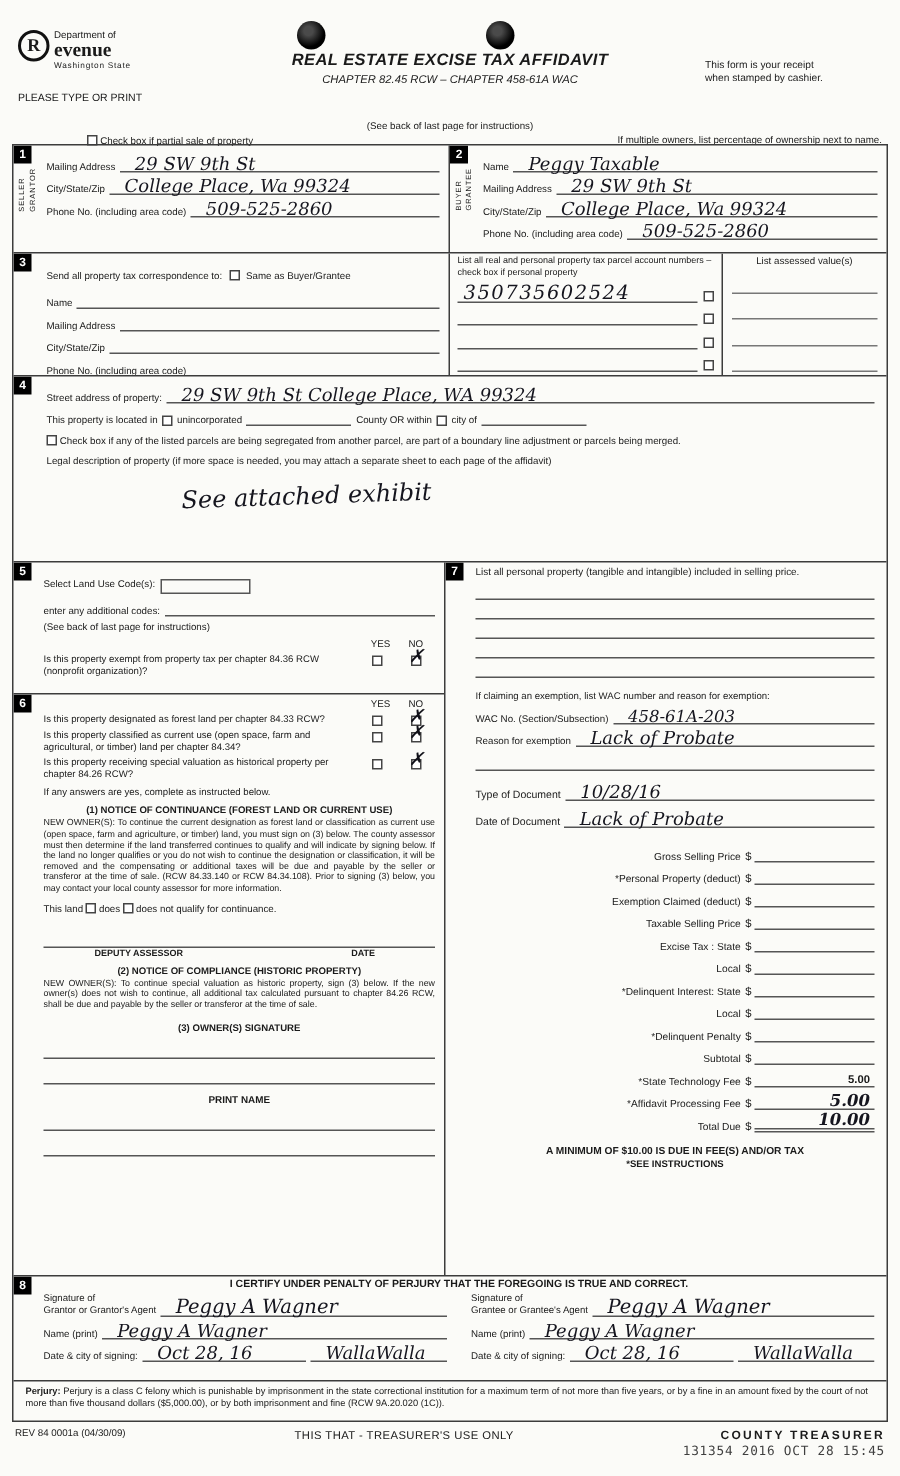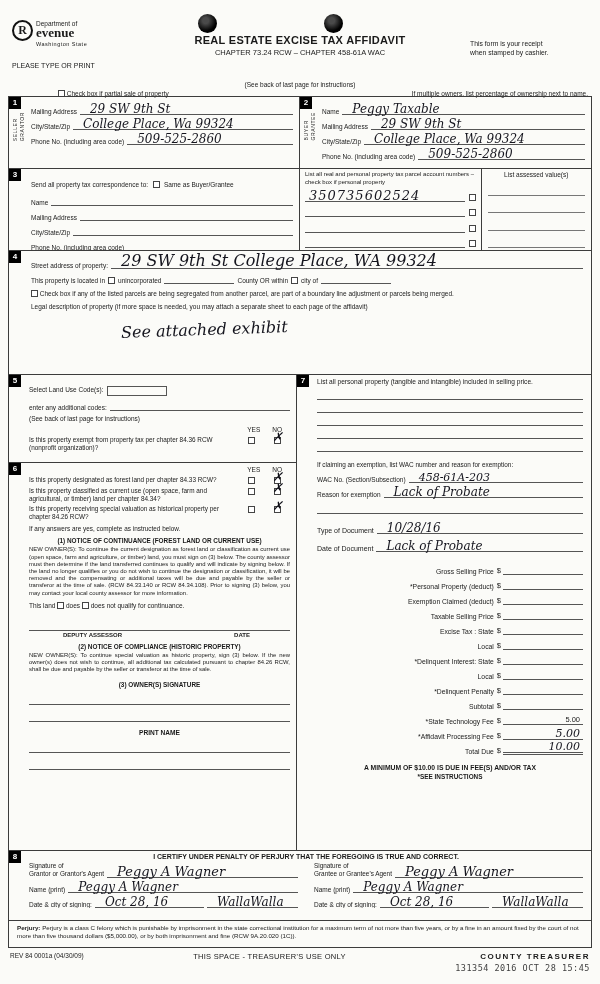--- a/index.html
+++ b/index.html
@@ -8,21 +8,21 @@
 .page{width:600px;height:984px;background:#fbfbf8;position:relative;color:#1a1a1a;overflow:hidden;margin:0 auto;}
 .hole{position:absolute;width:19px;height:19px;border-radius:50%;top:14px;background:radial-gradient(circle at 40% 35%,#4a4a4a 0 18%,#000 62%);}
 .h1{left:198px;}.h2{left:324px;}
 .top{position:relative;height:96px;}
 .logo{position:absolute;left:12px;top:20px;display:flex;gap:3px;align-items:flex-start;}
 .rcircle{width:21px;height:21px;border:2.5px solid #111;border-radius:50%;display:flex;align-items:center;justify-content:center;font-weight:bold;font-size:12px;font-family:"Liberation Serif",serif;}
 .logo-dept{font-size:6.5px;}
 .logo-rev{font-size:13px;font-weight:bold;font-family:"Liberation Serif",serif;margin-top:-2px;}
 .logo-state{font-size:5.5px;letter-spacing:.5px;}
 .type-print{position:absolute;left:12px;top:62px;font-size:7px;}
-.titleblock{position:absolute;left:150px;right:150px;top:34px;text-align:center;}
+.titleblock{position:absolute;left:150px;right:150px;top:34px;text-align:center;font-style:italic;}
 .form-title{font-size:11px;font-weight:bold;letter-spacing:.3px;}
 .form-chapter{font-size:7.5px;margin-top:2px;}
 .receipt{position:absolute;right:10px;top:40px;width:120px;font-size:6.8px;line-height:1.3;}
 .warning{position:absolute;top:72px;left:0;right:0;text-align:center;font-weight:bold;font-size:7.2px;}
 .seeback{position:absolute;top:81px;left:0;right:0;text-align:center;font-size:6.5px;}
 .presale{position:absolute;top:90px;left:58px;font-size:6.5px;}
 .multiown{position:absolute;top:90px;right:12px;font-size:6.5px;}
 .mainbox{position:absolute;top:96px;left:8px;right:8px;height:852px;border:1px solid #3c3c3c;}
 .row{display:flex;border-bottom:1px solid #3c3c3c;}
 .r12{height:72px;}.r3{height:82px;}
@@ -44,21 +44,21 @@
 .parcelcol{flex:1.7;border-right:1px solid #3c3c3c;padding:2px 3px 2px 5px;display:flex;flex-direction:column;}
 .parcel-head{font-size:6px;line-height:1.25;}
 .prow{display:flex;align-items:flex-end;margin-top:2px;flex:1;}
 .pfill{flex:1;border-bottom:1px solid #555;height:10px;position:relative;}
 .pfill .hw{position:absolute;left:4px;bottom:-2px;font-size:13px;letter-spacing:1px;}
 .prow .cb{margin:0 2px 1px 4px;}
 .assessedcol{flex:1;padding:2px 4px;display:flex;flex-direction:column;}
 .ahead{font-size:6.5px;text-align:center;}
 .aline{flex:1;border-bottom:1px solid #777;margin:0 2px;}
 .sec4{position:relative;padding:3px 8px 2px 22px;border-bottom:1px solid #3c3c3c;height:124px;overflow:hidden;}
-.street .fill>.hw{font-size:16px;}
+.street .fill>.hw{font-size:12px;}
 .locline{font-size:6.5px;margin-top:6px;display:flex;align-items:flex-end;gap:3px;}
 .shortfill{width:70px;border-bottom:1px solid #555;height:9px;display:inline-block;}
 .segline,.legalline{font-size:6.5px;margin-top:6px;}
 .legal-hw{font-size:16px;margin:10px 0 0 90px;transform:rotate(-2deg);display:inline-block;}
 .cols{display:flex;border-bottom:1px solid #3c3c3c;height:476px;}
 .leftcol{width:288px;border-right:1px solid #3c3c3c;display:flex;flex-direction:column;}
 .rightcol{flex:1;position:relative;padding:3px 8px 0 20px;overflow:hidden;}
 .sec5{height:88px;border-bottom:1px solid #3c3c3c;position:relative;padding:3px 6px 0 20px;overflow:hidden;}
 .sec6{flex:1;position:relative;padding:3px 6px 2px 20px;overflow:hidden;}
 .codebox{width:60px;height:10px;border:1px solid #555;margin-left:4px;display:inline-block;vertical-align:bottom;}
@@ -75,21 +75,21 @@
 .dl2{margin-left:auto;margin-right:40px;}
 .sigline{border-bottom:1px solid #555;height:17px;}
 .printname{font-size:6.6px;font-weight:bold;text-align:center;margin-top:7px;}
 .pplabel{font-size:6.6px;line-height:1.35;padding-right:26px;}
 .line{border-bottom:1px solid #555;height:13px;}
 .introline{font-size:6.4px;margin-top:9px;}
 .mwrap{margin-top:8px;}
 .mrow{display:flex;align-items:flex-end;height:15px;}
 .mlbl{flex:1;text-align:right;font-size:6.8px;padding-right:3px;white-space:nowrap;}
 .mdollar{font-size:7.5px;padding-right:2px;}
-.mfill{width:80px;border-bottom:1px solid #555;height:10px;position:relative;}
+.mfill{width:80px;border-bottom:1px solid #555;height:10px;position:relative;font-weight:bold;}
 .mfill.dbl{border-bottom:3px double #555;}
 .mval{position:absolute;right:3px;bottom:0;font-size:7.5px;}
 .mval.hwv{font-family:"DejaVu Serif",serif;font-style:italic;font-size:11px;bottom:-1px;color:#15151e;}
 .minimum{font-size:6.8px;font-weight:bold;text-align:center;margin-top:9px;}
 .seeinstr{font-size:6.4px;font-weight:bold;text-align:center;margin-top:2px;}
 .sec8{position:relative;padding:2px 8px 0 20px;height:70px;border-bottom:1px solid #3c3c3c;overflow:hidden;}
 .certify{font-size:7px;font-weight:bold;text-align:center;}
 .sigrow{display:flex;gap:16px;}
 .sighalf{flex:1;overflow:hidden;}
 .siglab{font-size:6.4px;line-height:1.25;white-space:nowrap;}
@@ -116,21 +116,21 @@
       <span class="rcircle">R</span>
       <span>
         <div class="logo-dept">Department of</div>
         <div class="logo-rev">evenue</div>
         <div class="logo-state">Washington State</div>
       </span>
     </div>
     <div class="type-print">PLEASE TYPE OR PRINT</div>
     <div class="titleblock">
       <div class="form-title">REAL ESTATE EXCISE TAX AFFIDAVIT</div>
-      <div class="form-chapter">CHAPTER 73.24 RCW – CHAPTER 458-61A WAC</div>
+      <div class="form-chapter">CHAPTER 82.45 RCW – CHAPTER 458-61A WAC</div>
     </div>
     <div class="receipt">
       <div>This form is your receipt</div>
       <div>when stamped by cashier.</div>
     </div>
     <div class="seeback">(See back of last page for instructions)</div>
     <div class="presale">
       <span class="cb"></span>
       <span>Check box if partial sale of property</span>
     </div>
@@ -560,19 +560,19 @@
     </div>
 
     <div class="perjury">
       <b>Perjury:</b>
       <span>Perjury is a class C felony which is punishable by imprisonment in the state correctional institution for a maximum term of not more than five years, or by a fine in an amount fixed by the court of not more than five thousand dollars ($5,000.00), or by both imprisonment and fine (RCW 9A.20.020 (1C)).</span>
     </div>
   </div>
 
   <div class="footrow">
     <span class="rev">REV 84 0001a (04/30/09)</span>
-    <span class="tspace">THIS SPACE - TREASURER'S USE ONLY</span>
+    <span class="tspace">THIS THAT - TREASURER'S USE ONLY</span>
     <span class="rightfoot">
       <div class="county">COUNTY TREASURER</div>
       <div class="stamp">131354 2016 OCT 28 15:45</div>
     </span>
   </div>
 </div>
 
 </body></html>

